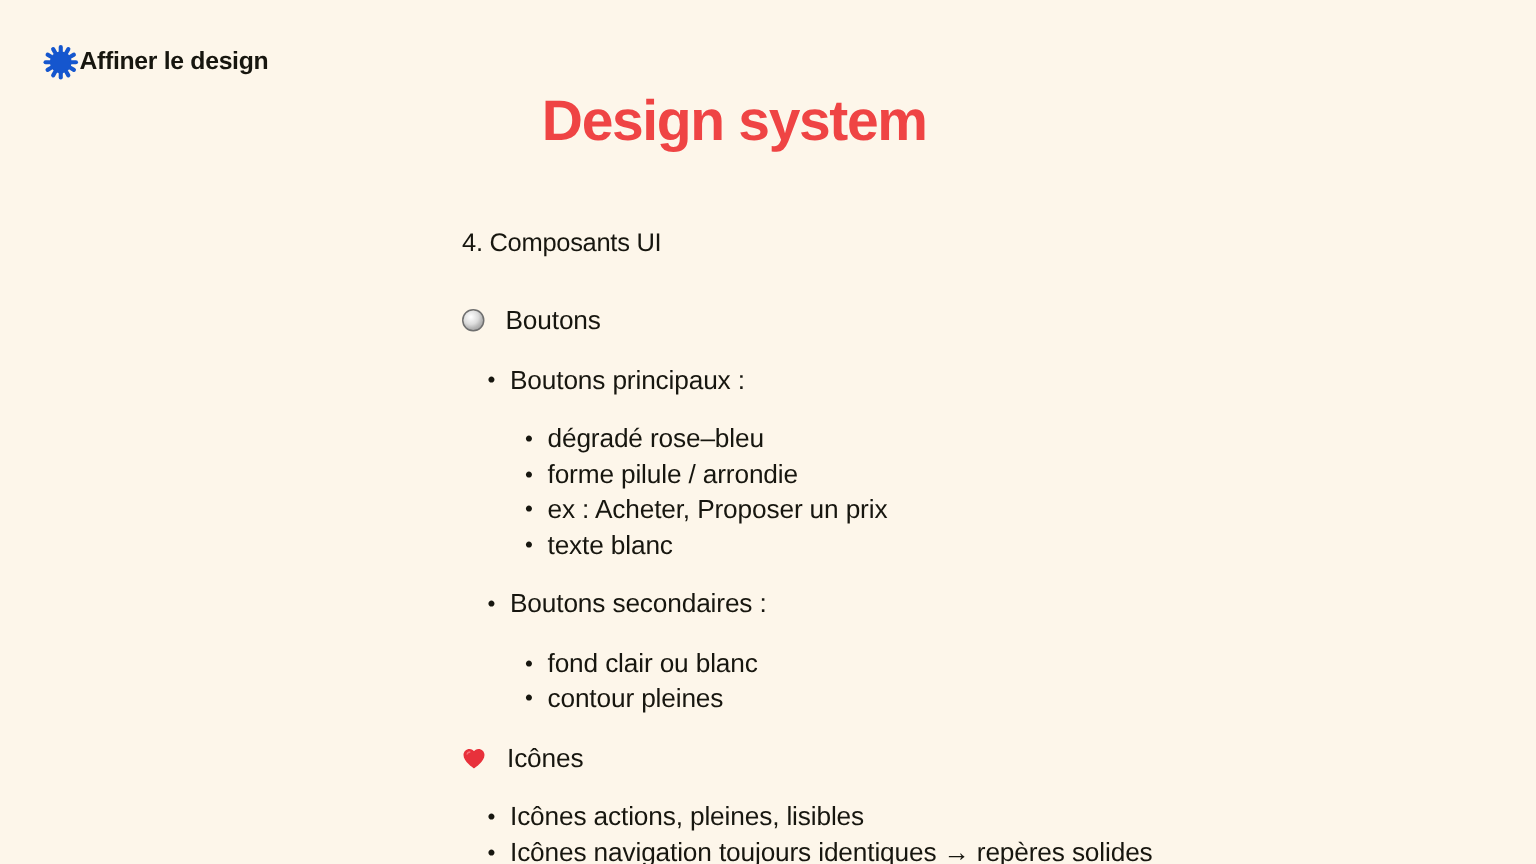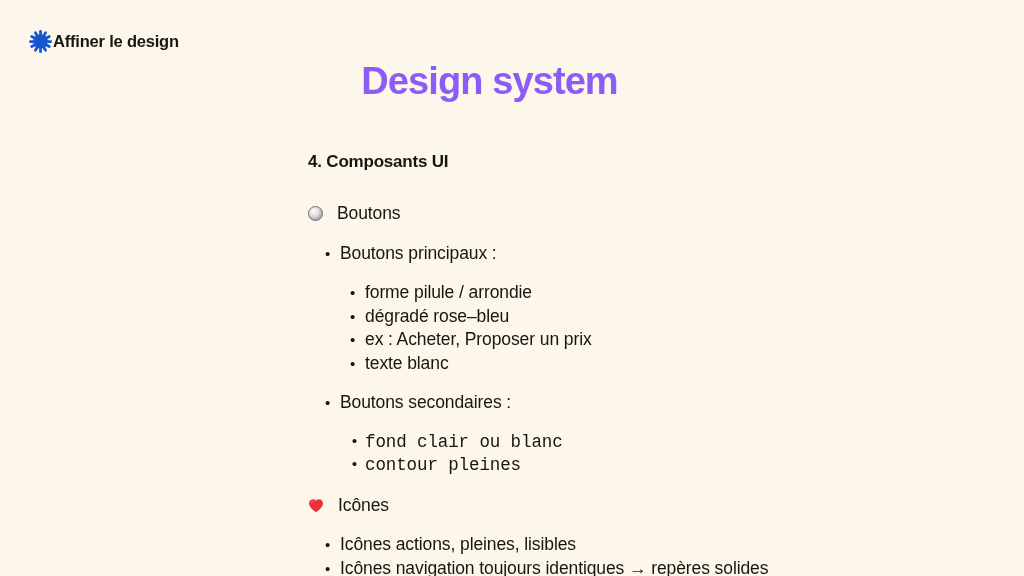--- a/index.html
+++ b/index.html
@@ -41,33 +41,33 @@
   
   #page-title {
     position: absolute;
     top: 60px;
     left: 0;
     width: 979px;
     text-align: center;
     font-size: 38px;
     font-weight: 700;
     letter-spacing: -0.9px;
-    color: #8b5cf6;
+    color: #ef4444;
   }
 
   
   #content {
     position: absolute;
     left: 308px;
     top: 152px;
     width: 660px;
   }
   #section-heading {
     font-size: 17px;
-    font-weight: 700;
+    font-weight: 400;
     letter-spacing: -0.2px;
     color: #17160F;
     margin: 0 0 30px 0;
   }
 
   .group-row {
     display: flex;
     align-items: baseline;
     gap: 14px;
     margin-left: 0px;
@@ -161,28 +161,28 @@
   <div id="section-heading">4. Composants UI</div>
   <div id="groups-host">
       <div class="group-row">
         <span class="radio-glyph"></span>
         <span class="group-label">Boutons</span>
       </div>
       <ul class="lvl1">
         <li class="bullet">Boutons principaux :</li>
         <li style="list-style: none;">
           <ul class="lvl2">
+            <li class="bullet">dégradé rose–bleu</li>
             <li class="bullet">forme pilule / arrondie</li>
-            <li class="bullet">dégradé rose–bleu</li>
             <li class="bullet">ex : Acheter, Proposer un prix</li>
             <li class="bullet">texte blanc</li>
           </ul>
         </li>
         <li class="bullet">Boutons secondaires :</li>
-        <li style="list-style: none; font-family: Liberation Mono, monospace;">
+        <li style="list-style: none;">
           <ul class="lvl2">
             <li class="bullet">fond clair ou blanc</li>
             <li class="bullet">contour pleines</li>
           </ul>
         </li>
       </ul>
       <div class="group-row">
         <span style="flex: 0 0 auto;">
           <svg class="heart-glyph" viewBox="0 0 32 29" aria-hidden="true">
             <path d="M16 28C16 28 2 19.4 2 10.2 2 5.3 5.7 2 10 2c2.9 0 5 1.5 6 3.2C17 3.5 19.1 2 22 2c4.3 0 8 3.3 8 8.2C30 19.4 16 28 16 28z" fill="#E8313B"></path>

